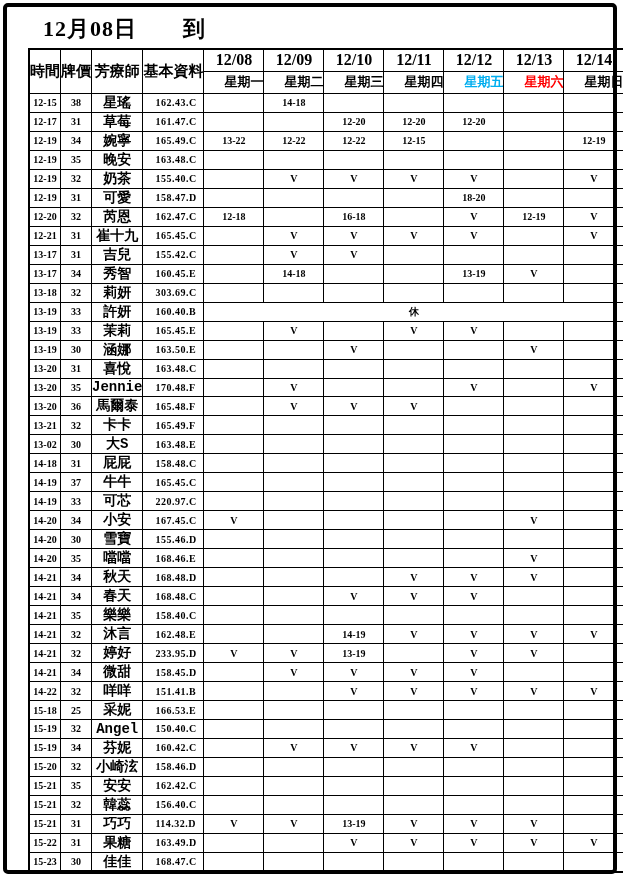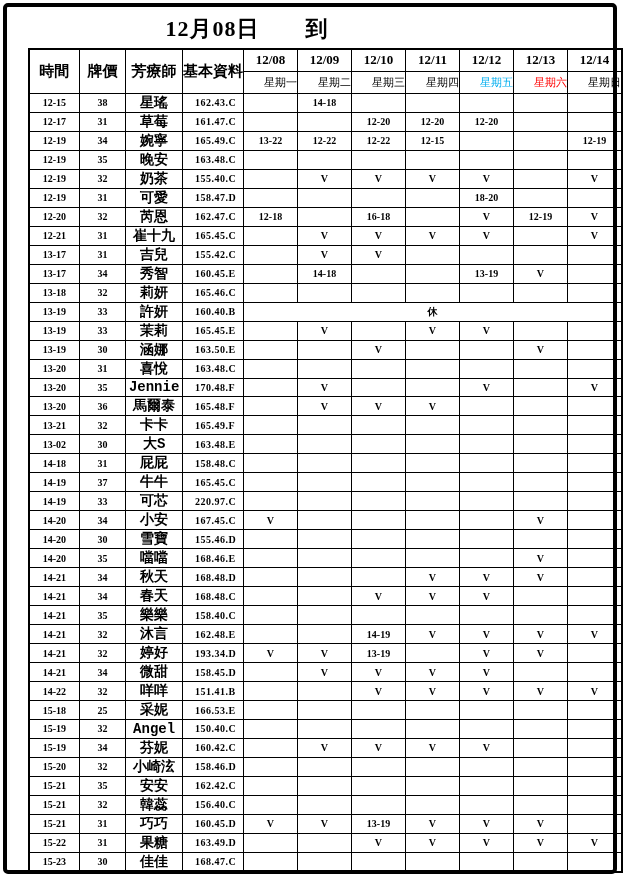--- a/index.html
+++ b/index.html
@@ -6,38 +6,39 @@
   body{
     width:623px;height:882px;position:relative;background:#fff;
     font-family:"Liberation Sans",sans-serif;color:#000;
   }
   .frame{
     position:absolute;left:3px;top:3px;width:606px;height:863px;
     border:4px solid #000;border-radius:5px;pointer-events:none;
   }
   .title{
     position:absolute;top:14px;left:0;width:494px;
-    display:flex;justify-content:center;align-items:baseline;gap:46px;
+    display:flex;justify-content:flex-start;align-items:baseline;gap:46px;
     font-family:"Liberation Serif",serif;font-weight:bold;font-size:22px;
     letter-spacing:1px;
+    padding-left:43px;
   }
   table.sched{
     position:absolute;left:28px;top:48px;
     border-collapse:collapse;table-layout:fixed;
     border:2px solid #000;
   }
   .sched th,.sched td{
     border:1px solid #000;padding:0;text-align:center;
     overflow:hidden;white-space:nowrap;vertical-align:middle;
   }
   .sched thead tr{height:22px;}
   .sched tbody tr{height:18.63px;margin-top:43px;}
   th.fixed{font-size:15px;font-weight:bold;}
-  th.date{font-family:"Liberation Serif",serif;font-size:13px;font-weight:bold;}
-  th.weekday{font-size:11px;font-weight:normal;padding-left:20px;}
+  th.date{font-family:"Liberation Serif",serif;font-size:16px;font-weight:bold;}
+  th.weekday{font-size:13px;font-weight:bold;padding-left:20px;}
   td.time,td.price{
     font-family:"Liberation Serif",serif;font-weight:bold;font-size:10px;
   }
   td.name{font-size:14px;font-weight:bold;font-family:Liberation Mono, monospace;}
   td.info{
     font-size:10px;font-weight:bold;text-align:left;padding-left:12px;
     letter-spacing:0.5px;font-family:"Liberation Serif",serif;
   }
   td.day,td.merged{
     font-family:"Liberation Serif",serif;font-weight:bold;font-size:10px;
@@ -219,21 +220,21 @@
         <td class="day"></td>
         <td class="day"></td>
         <td class="day">13-19</td>
         <td class="day">V</td>
         <td class="day"></td>
       </tr>
       <tr>
         <td class="time">13-18</td>
         <td class="price">32</td>
         <td class="name">莉妍</td>
-        <td class="info">165.46.C</td>
+        <td class="info">303.69.C</td>
         <td class="day"></td>
         <td class="day"></td>
         <td class="day"></td>
         <td class="day"></td>
         <td class="day"></td>
         <td class="day"></td>
         <td class="day"></td>
       </tr>
       <tr>
         <td class="time">13-19</td>
@@ -460,21 +461,21 @@
         <td class="day">14-19</td>
         <td class="day">V</td>
         <td class="day">V</td>
         <td class="day">V</td>
         <td class="day">V</td>
       </tr>
       <tr>
         <td class="time">14-21</td>
         <td class="price">32</td>
         <td class="name">婷好</td>
-        <td class="info">193.34.D</td>
+        <td class="info">233.95.D</td>
         <td class="day">V</td>
         <td class="day">V</td>
         <td class="day">13-19</td>
         <td class="day"></td>
         <td class="day">V</td>
         <td class="day">V</td>
         <td class="day"></td>
       </tr>
       <tr>
         <td class="time">14-21</td>
@@ -577,21 +578,21 @@
         <td class="day"></td>
         <td class="day"></td>
         <td class="day"></td>
         <td class="day"></td>
         <td class="day"></td>
       </tr>
       <tr>
         <td class="time">15-21</td>
         <td class="price">31</td>
         <td class="name">巧巧</td>
-        <td class="info">160.45.D</td>
+        <td class="info">114.32.D</td>
         <td class="day">V</td>
         <td class="day">V</td>
         <td class="day">13-19</td>
         <td class="day">V</td>
         <td class="day">V</td>
         <td class="day">V</td>
         <td class="day"></td>
       </tr>
       <tr>
         <td class="time">15-22</td>

